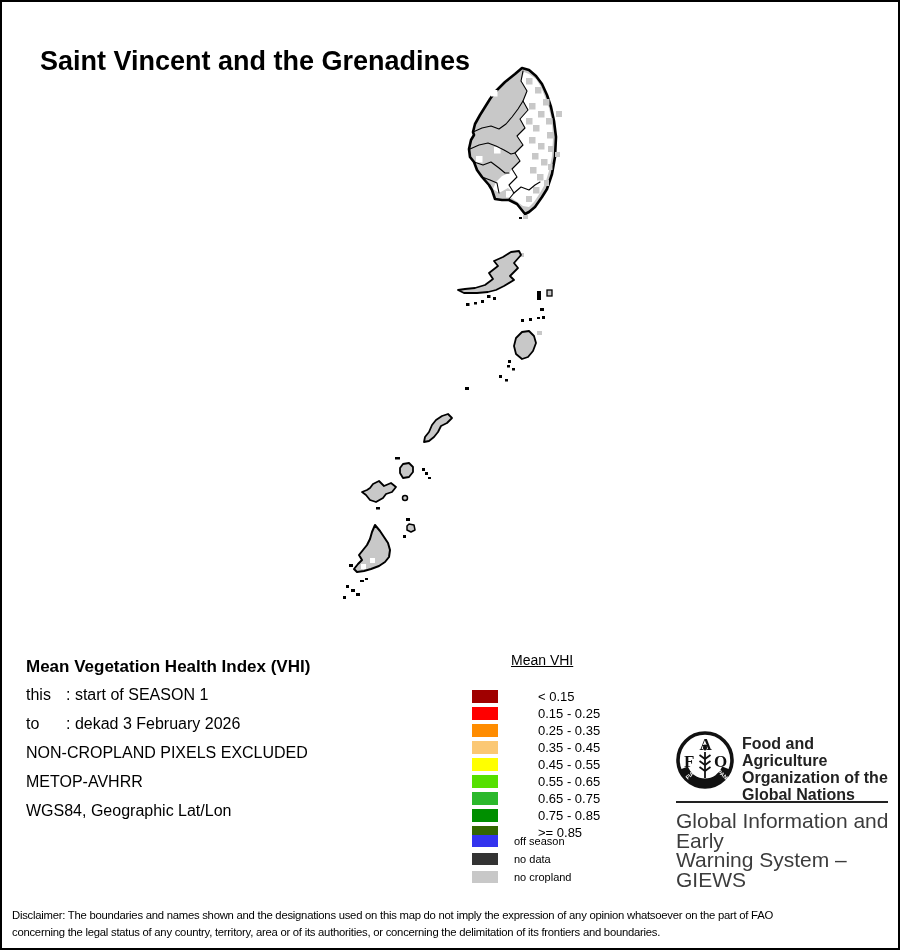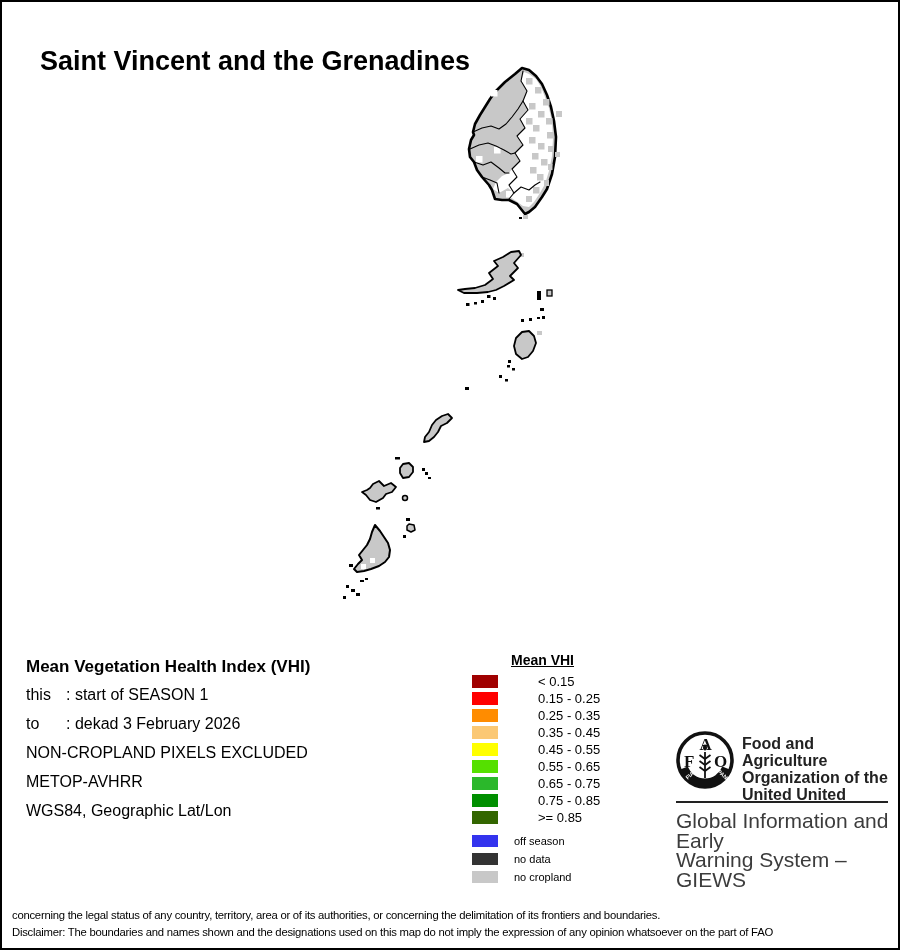--- a/index.html
+++ b/index.html
@@ -15,21 +15,21 @@
   .map-svg{position:absolute;left:0;top:0;z-index:1;}
 
   
   .info{position:absolute;left:24px;top:655px;z-index:2;font-size:16px;}
   .info .head{font-weight:bold;font-size:17px;height:29px;}
   .info .line{height:29px;}
   .info .lbl{display:inline-block;width:40px;}
 
   
   .legend{position:absolute;left:470px;top:650px;z-index:2;}
-  .legend .ltitle{font-weight:bold;font-size:14px;text-decoration:underline;margin-bottom:7px;padding-left:39px;}
+  .legend .ltitle{font-weight:normal;font-size:14px;text-decoration:underline;margin-bottom:22px;padding-left:39px;}
   .lrow{display:flex;align-items:center;margin-bottom:4px;height:13px;}
   .lrow .sw{width:26px;height:13px;margin-right:16px;flex:0 0 auto;}
   .lrow .ltxt{font-size:13px;white-space:nowrap;margin-left:24px;}
   .legend-extra{position:absolute;left:470px;top:833px;z-index:2;}
   .xrow{display:flex;align-items:flex-end;margin-bottom:6px;height:12px;}
   .xrow .sw{width:26px;height:12px;margin-right:16px;flex:0 0 auto;}
   .xrow .ltxt{font-size:11px;white-space:nowrap;}
 
   
   .fao-logo{position:absolute;left:672px;top:726px;z-index:2;}
@@ -276,28 +276,28 @@
     <ellipse cx="31" cy="19.5" rx="2" ry="3" fill="#111"></ellipse>
 
     <path d="M10,40 A22.5,22.5 0 0 0 52,40" fill="none" stroke="#111" stroke-width="8"></path>
     <text x="12" y="51" transform="rotate(-42 14 49)" font-size="5.5" font-weight="bold" fill="#fff">FIAT</text>
     <text x="40" y="46" transform="rotate(42 44 49)" font-size="5.5" font-weight="bold" fill="#fff">PANIS</text>
   </svg>
 
   <div class="fao-name">
     <div>Food and Agriculture</div>
     <div>Organization of the</div>
-    <div>United United</div>
+    <div>Global Nations</div>
   </div>
 
   <div class="fao-divider"></div>
 
   <div class="giews">
     <div>Global Information and Early</div>
     <div>Warning System – GIEWS</div>
   </div>
 
   <div class="disclaimer">
+    <div>Disclaimer: The boundaries and names shown and the designations used on this map do not imply the expression of any opinion whatsoever on the part of FAO</div>
     <div>concerning the legal status of any country, territory, area or of its authorities, or concerning the delimitation of its frontiers and boundaries.</div>
-    <div>Disclaimer: The boundaries and names shown and the designations used on this map do not imply the expression of any opinion whatsoever on the part of FAO</div>
   </div>
 
 </div>
 
 </body></html>

